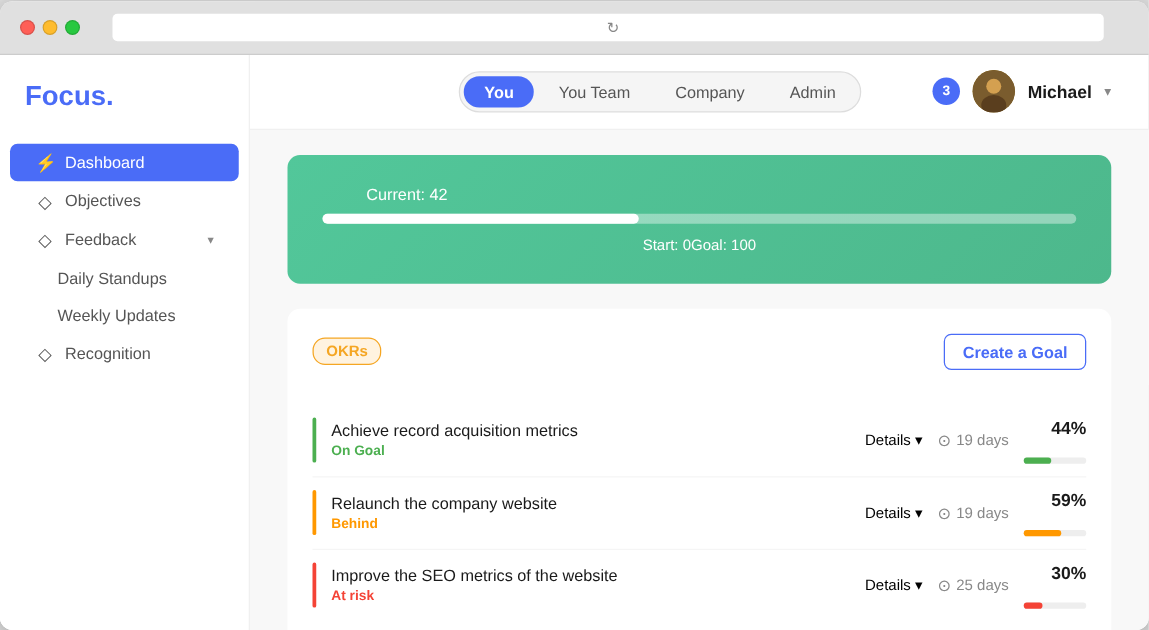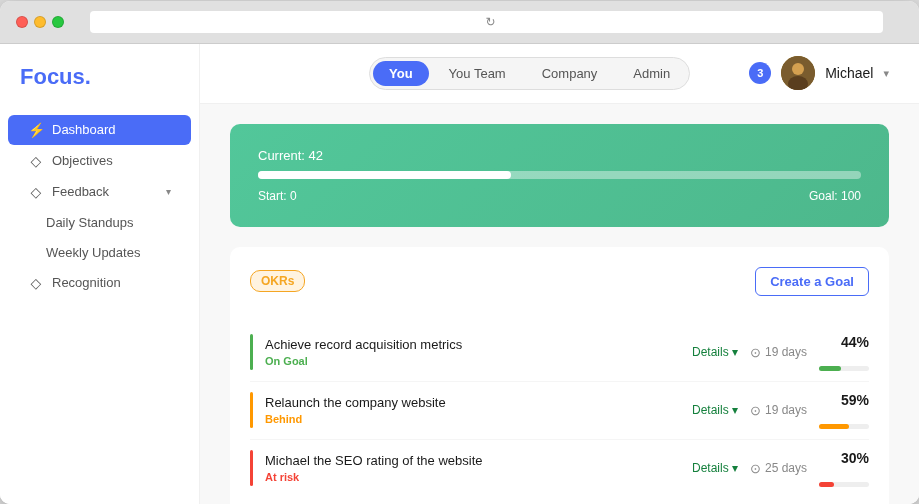--- a/index.html
+++ b/index.html
@@ -150,21 +150,21 @@
       background: linear-gradient(135deg, #8b6914 0%, #6b4c10 100%);
       display: flex;
       align-items: center;
       justify-content: center;
       font-size: 14px;
       color: #d4a843;
       overflow: hidden;
     }
     .user-name {
       font-size: 14px;
-      font-weight: 400;
+      font-weight: 700;
       color: #1a1a1a;
     }
     
     .main-content {
       flex: 1;
       display: flex;
       flex-direction: column;
       overflow: hidden;
     }
     .content-area {
@@ -182,35 +182,36 @@
       color: #fff;
     }
     .hero-title {
       font-size: 17px;
       font-weight: 700;
       margin-bottom: 20px;
     }
     .progress-label {
       font-size: 13px;
       margin-bottom: 8px;
+      margin-left: 35px;
     }
     .progress-bar-bg {
       background: rgba(255,255,255,0.4);
       border-radius: 4px;
       height: 8px;
       margin-bottom: 10px;
     }
     .progress-bar-fill {
       background: #fff;
       border-radius: 4px;
       height: 8px;
     }
     .progress-labels {
       display: flex;
-      justify-content: space-between;
+      justify-content: center;
       font-size: 12px;
     }
     
     .okr-section {
       background: #fff;
       border-radius: 10px;
       padding: 20px;
     }
     .okr-header {
       display: flex;
@@ -263,21 +264,21 @@
     }
     .goal-status {
       font-size: 11px;
       font-weight: 600;
     }
     .status-green { color: #4caf50; }
     .status-orange { color: #ff9800; }
     .status-red { color: #f44336; }
     .goal-details {
       font-size: 12px;
-      color: #15803d;
+      color: #000000;
       cursor: pointer;
     }
     .goal-days {
       display: flex;
       align-items: center;
       gap: 4px;
       font-size: 12px;
       color: #888;
     }
     .goal-pct {
@@ -430,21 +431,21 @@
     <div class="goal-pct-area">
       <span class="goal-pct">59%</span>
       <div class="pct-bar-bg">
         <div class="pct-bar-fill" style="width:30px; background:#ff9800"></div>
       </div>
     </div>
   </div>
               <div class="goal-row">
     <div class="goal-indicator" style="background:#f44336"></div>
     <div class="goal-info">
-      <div class="goal-name">Michael the SEO rating of the website</div>
+      <div class="goal-name">Improve the SEO metrics of the website</div>
       <div class="goal-status status-red">At risk</div>
     </div>
     <span class="goal-details">Details ▾</span>
     <div class="goal-days">
       <span class="clock-icon">⊙</span>
       <span>25 days</span>
     </div>
     <div class="goal-pct-area">
       <span class="goal-pct">30%</span>
       <div class="pct-bar-bg">

